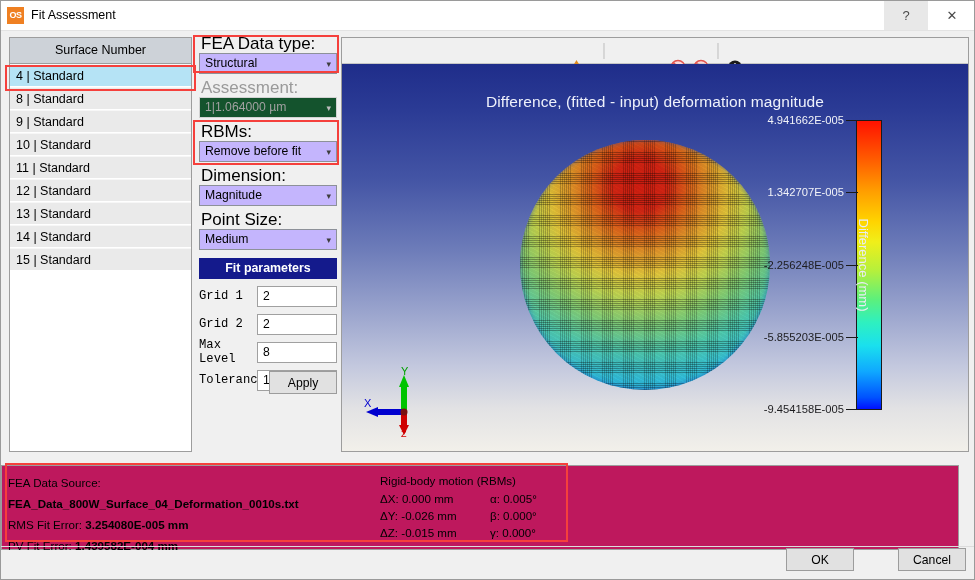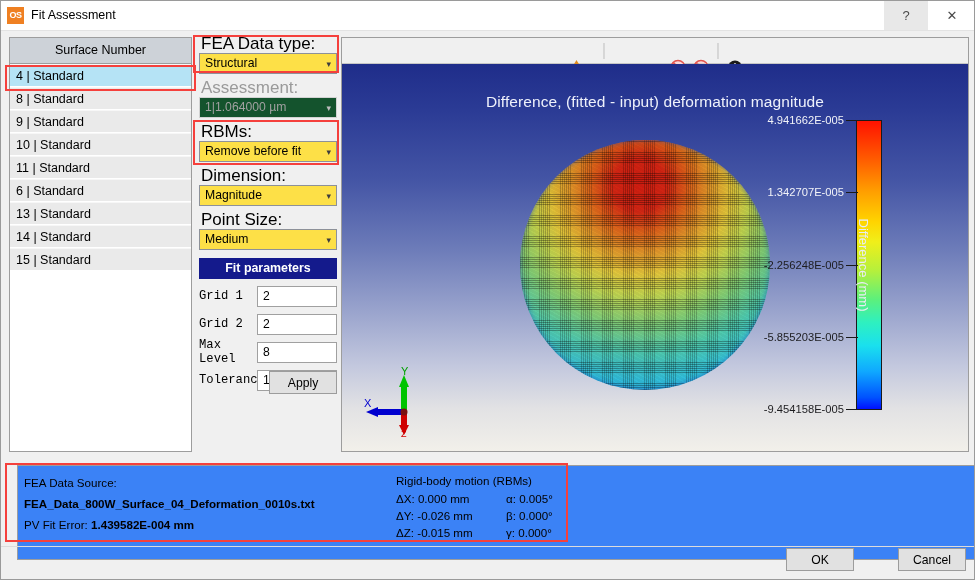--- a/index.html
+++ b/index.html
@@ -78,21 +78,21 @@
     position: absolute; left: 198px; top: 36px; width: 138px; height: 415px;
   }
   .field-label {
     font-size: 17px; color: #000000;
     margin: 0 0 2px 2px; line-height: 14px;
   }
   .field-label.disabled { color: #9a9a9a; }
   .combo {
     position: relative;
     height: 21px;
-    background: #fde047;
+    background: #c4b5fd;
     border: 1px solid #8d9199;
     font-size: 12.2px; color: #000000;
     line-height: 19px;
     padding-left: 5px;
     margin-bottom: 7px;
     overflow: hidden;
     white-space: nowrap;
   }
   .combo .arrow {
     position: absolute; right: 5px; top: 0;
@@ -255,22 +255,22 @@
   #cb-axis-title {
     position: absolute; right: 16px; top: 50%;
     transform: translateY(-50%) rotate(90deg);
     transform-origin: center;
     font-size: 13px; color: #e9ebf4;
     white-space: nowrap;
   }
 
   
   #info-panel {
-    position: absolute; left: 16px; top: 464px; width: 958px; height: 95px;
-    background: #3b82f6;
+    position: absolute; left: 0; top: 464px; width: 958px; height: 85px;
+    background: #be185d;
     border: 1px solid #9d9d9d;
   }
   #info-left {
     position: absolute; left: 6px; top: 6px; width: 360px;
     font-size: 11.6px; color: #000000;
     line-height: 21px;
   }
   #info-left b { font-weight: bold; }
   #info-right {
     position: absolute; left: 378px; top: 6px; width: 250px;
@@ -308,21 +308,21 @@
     <button class="titlebar-btn" id="close-btn">✕</button>
   </div>
 
   <div id="surface-panel">
     <div id="surface-header">Surface Number</div>
     <div class="surface-row selected">4 | Standard</div>
     <div class="surface-row">8 | Standard</div>
     <div class="surface-row">9 | Standard</div>
     <div class="surface-row">10 | Standard</div>
     <div class="surface-row">11 | Standard</div>
-    <div class="surface-row">6 | Standard</div>
+    <div class="surface-row">12 | Standard</div>
     <div class="surface-row">13 | Standard</div>
     <div class="surface-row">14 | Standard</div>
     <div class="surface-row">15 | Standard</div>
   </div>
 
   <div id="controls">
 
     <div class="field-label">FEA Data type:</div>
     <div class="combo">
       <span>Structural</span>
@@ -471,20 +471,24 @@
     </div>
   </div>
 
   <div id="info-panel">
     <div id="info-left">
       <div>
         <span>FEA Data Source:</span>
         <b>FEA_Data_800W_Surface_04_Deformation_0010s.txt</b>
       </div>
       <div>
+        <span>RMS Fit Error:</span>
+        <b>3.254080E-005 mm</b>
+      </div>
+      <div>
         <span>PV Fit Error:</span>
         <b>1.439582E-004 mm</b>
       </div>
     </div>
     <div id="info-right">
       <div id="rbm-title">Rigid-body motion (RBMs)</div>
       <div class="rbm-row">
         <span class="t">ΔX:  0.000 mm</span>
         <span class="a">α: 0.005°</span>
       </div>

